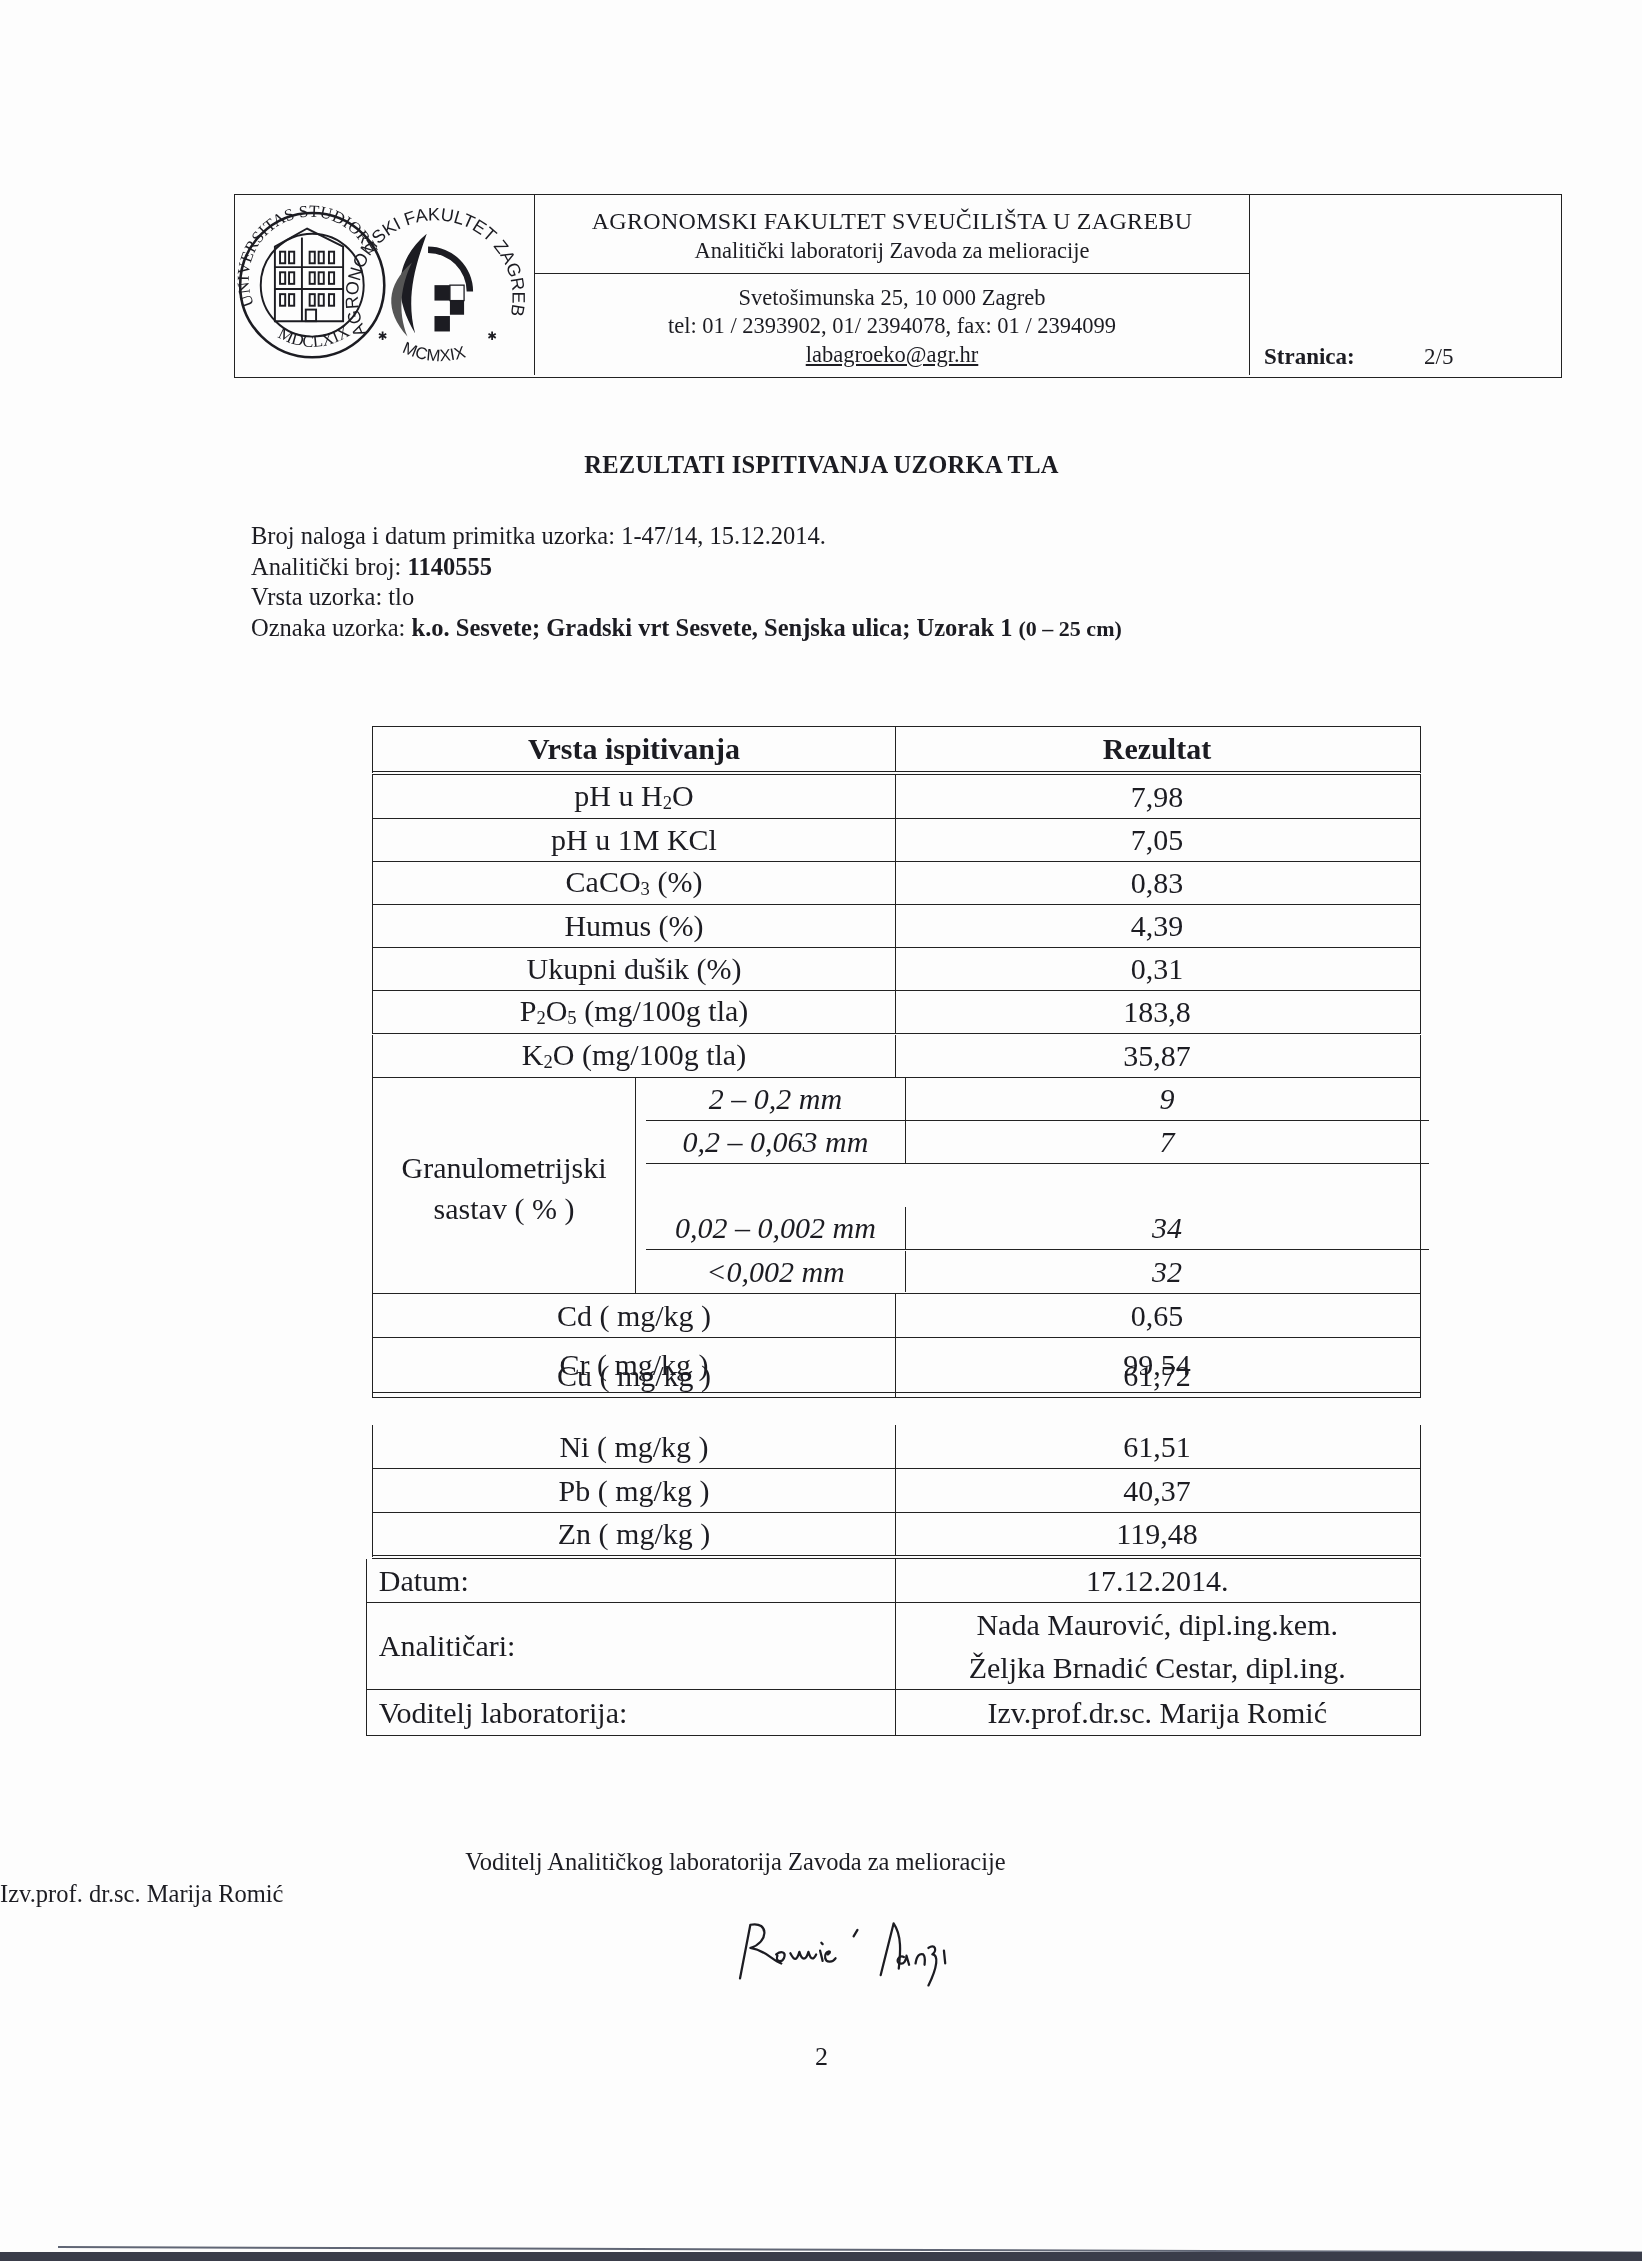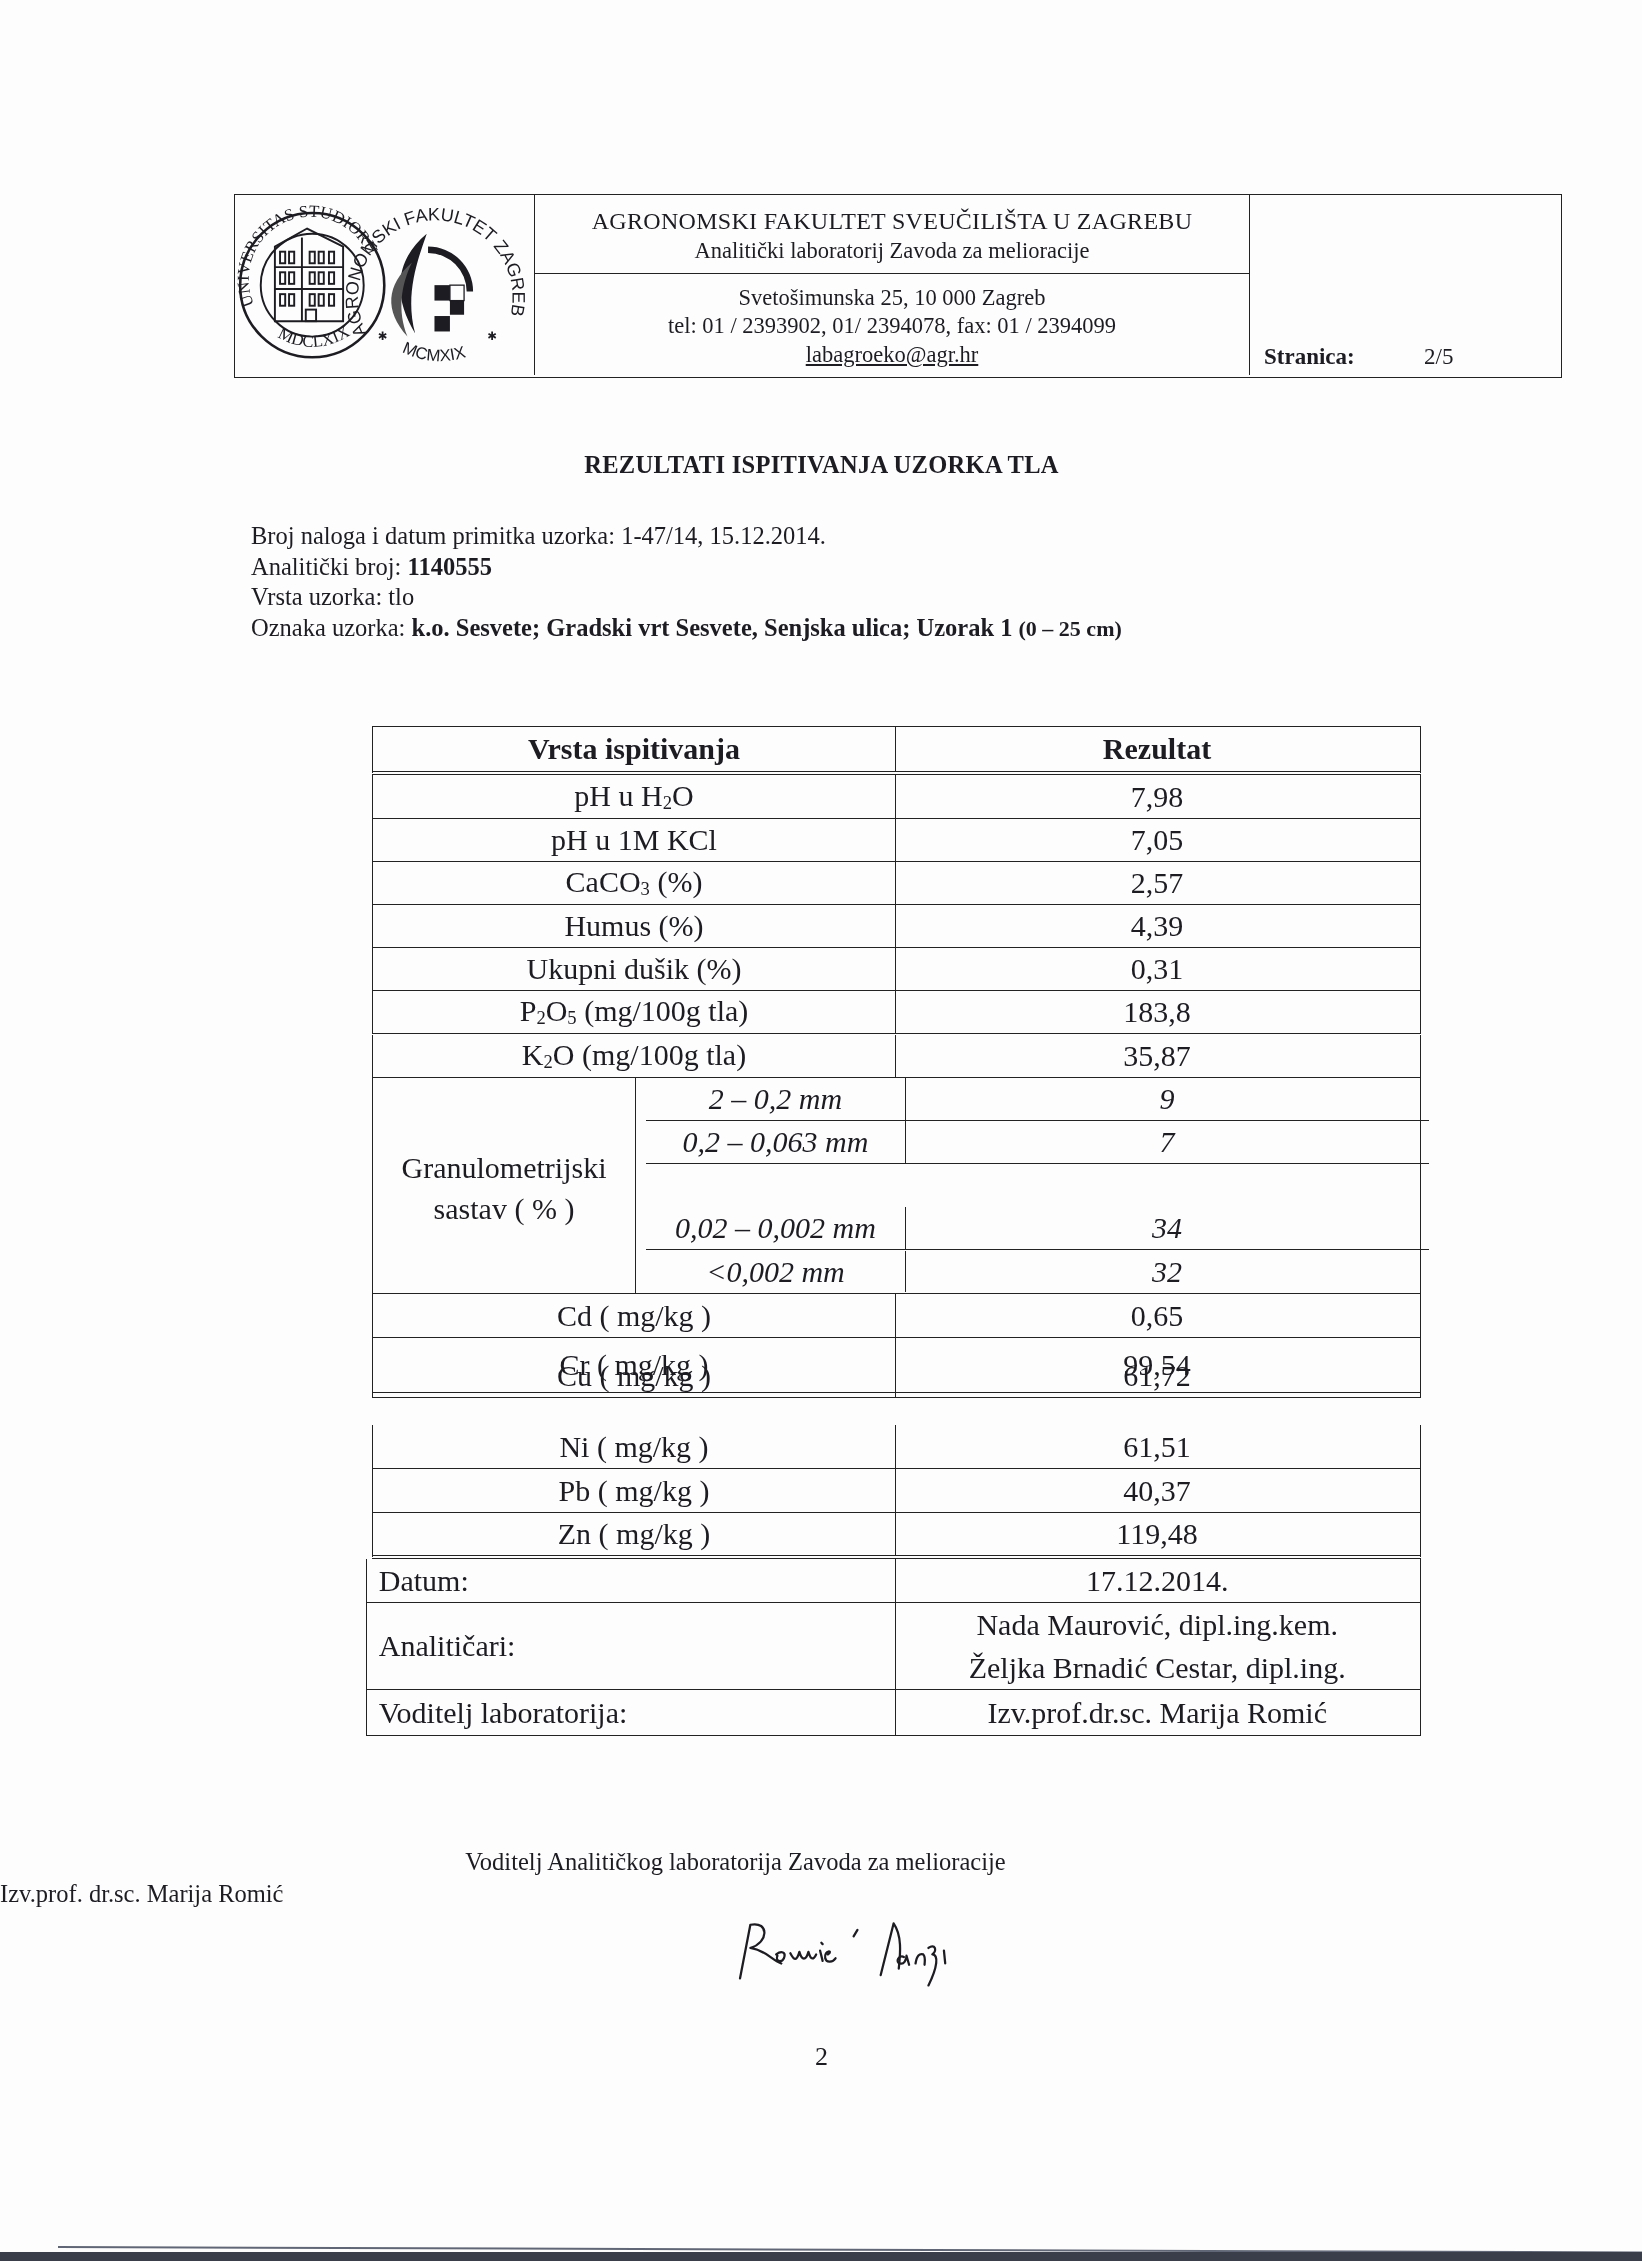--- a/index.html
+++ b/index.html
@@ -164,21 +164,21 @@
     <div class="cell c-val">7,98</div>
   </div>
   <div class="row" style="top:93px;height:43px">
     <div class="cell c-name">pH u 1M KCl</div>
     <div class="cell c-val">7,05</div>
   </div>
   <div class="row" style="top:136px;height:43px">
     <div class="cell c-name">
         <span><span>CaCO</span><span class="sub">3</span><span> (%)</span></span>
       </div>
-    <div class="cell c-val">2,57</div>
+    <div class="cell c-val">0,83</div>
   </div>
   <div class="row" style="top:179px;height:43px">
     <div class="cell c-name">Humus (%)</div>
     <div class="cell c-val">4,39</div>
   </div>
   <div class="row" style="top:222px;height:43px">
     <div class="cell c-name">Ukupni dušik (%)</div>
     <div class="cell c-val">0,31</div>
   </div>
   <div class="row" style="top:265px;height:43px">

